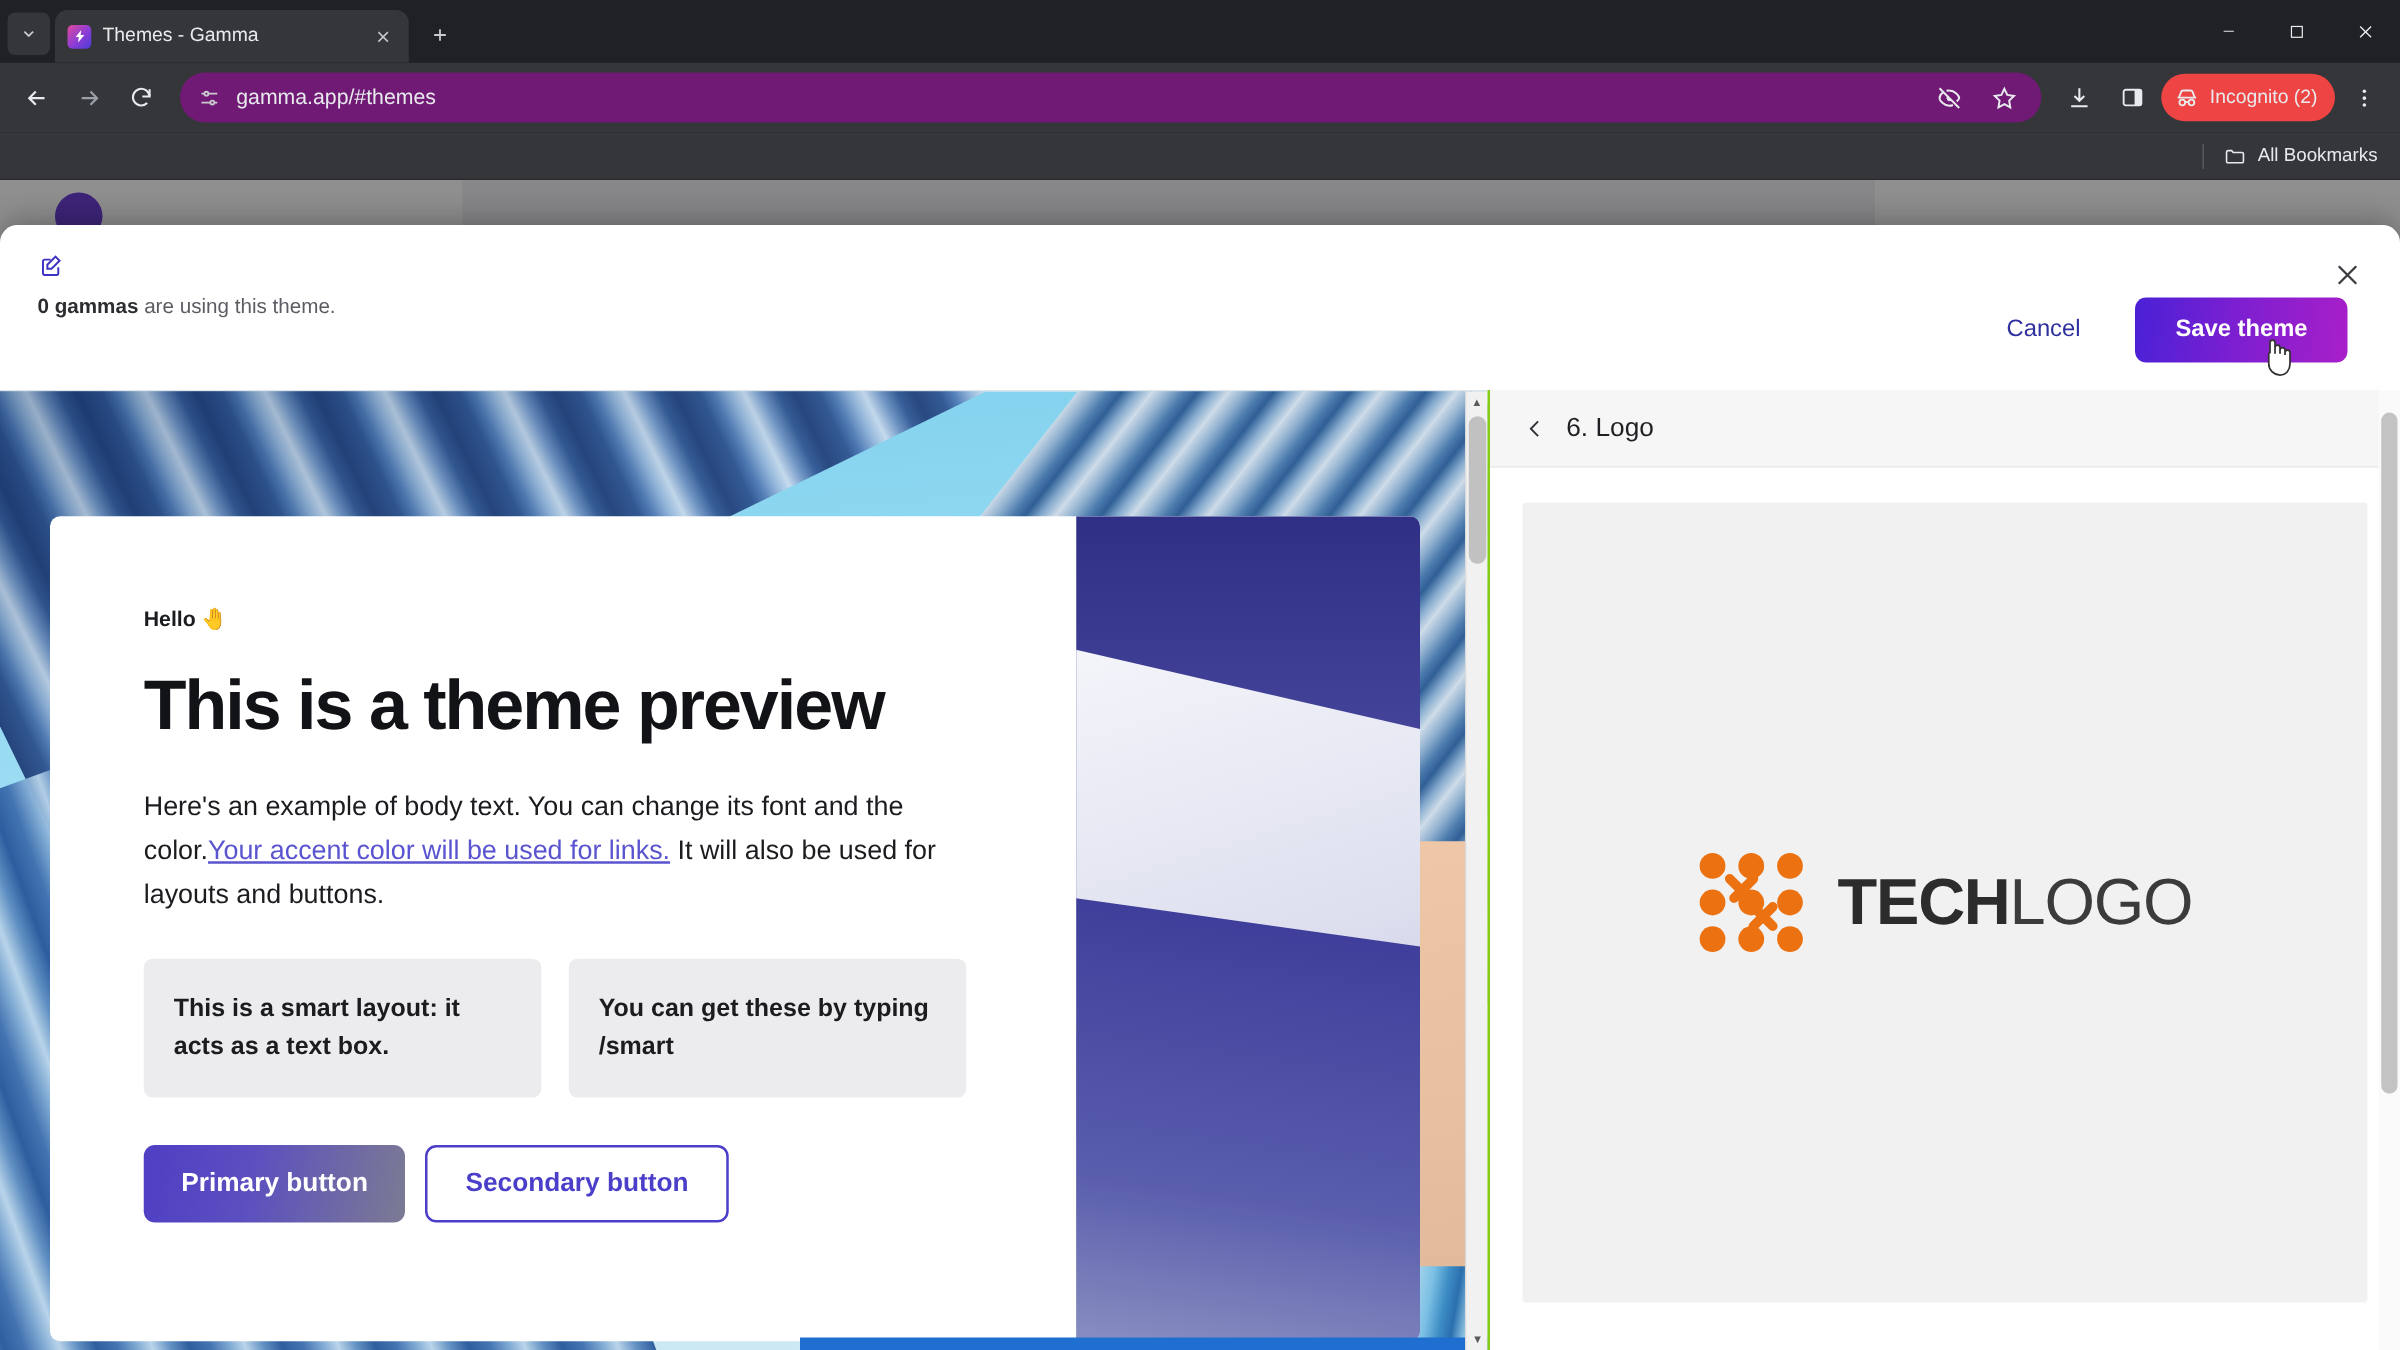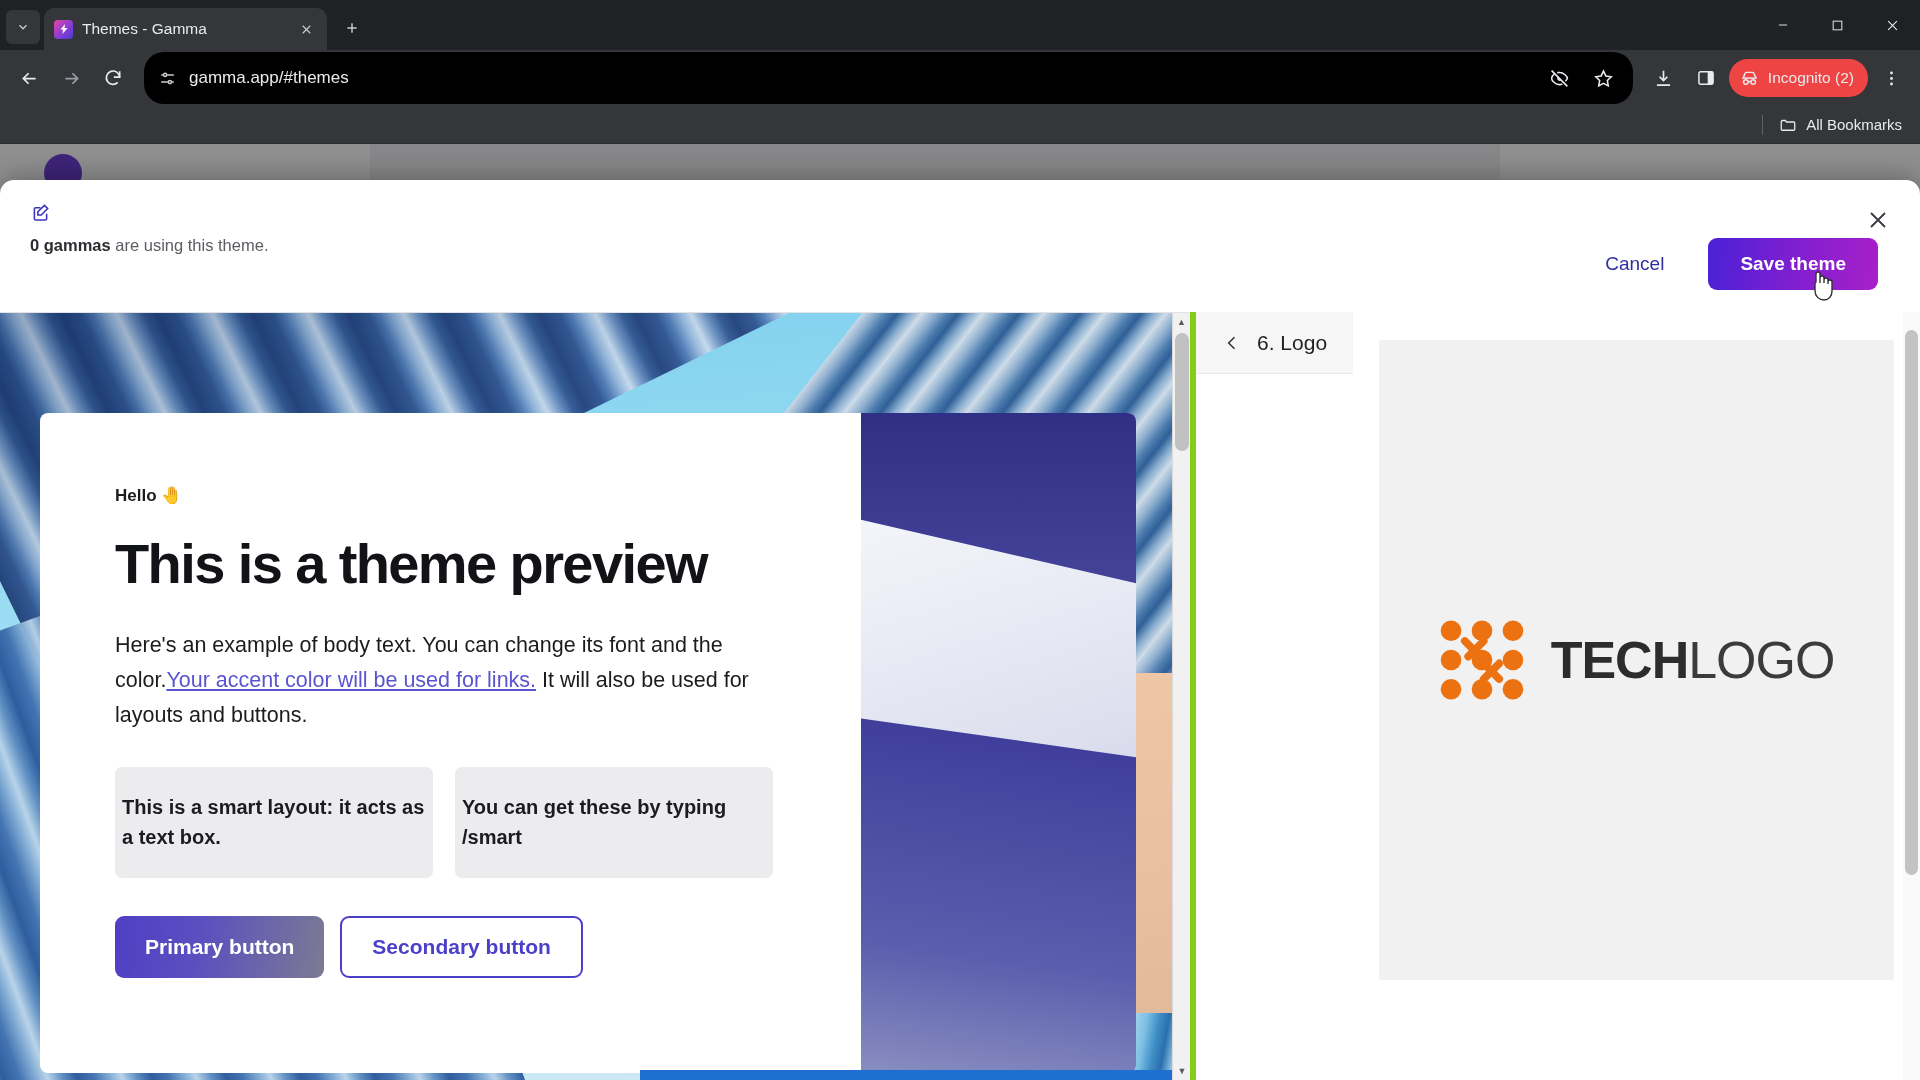--- a/index.html
+++ b/index.html
@@ -55,21 +55,21 @@
     height: 56px; background: #35363a;
     display: flex; align-items: center; padding: 0 10px; gap: 4px;
   }
   .tb-icon {
     width: 38px; height: 38px; border-radius: 50%;
     display: flex; align-items: center; justify-content: center;
     color: #e8eaed; flex: 0 0 auto;
   }
   .tb-icon.dim { color: #9aa0a6; }
   .omnibox {
-    flex: 1; height: 52px; background: #000000; border-radius: 20px;
+    flex: 1; height: 40px; background: #701a75; border-radius: 20px;
     display: flex; align-items: center; padding: 0 14px; gap: 12px;
     margin: 0 8px; position: relative;
   }
   .omni-url { color: #e8eaed; font-size: 17px; }
   .omni-right { position: absolute; right: 10px; display: flex; gap: 6px; align-items:center; }
   .profile-pill {
     height: 38px; border-radius: 19px; background: #ef4444;
     display: flex; align-items: center; gap: 8px; padding: 0 14px 0 10px;
     color: #e8eaed; font-size: 15.5px; white-space: nowrap; text-align: center;
   }
@@ -201,21 +201,21 @@
     letter-spacing: -1.6px; line-height: 1.08; margin-bottom: 34px;
   }
   .pv-body {
     font-size: 21.5px; font-weight: 400; color: #1b1c1f;
     line-height: 1.62; margin-bottom: 34px; max-width: 660px;
   }
   .pv-link { color: #5b54cf; text-decoration: underline; }
   .smart-row { display: flex; gap: 22px; margin-bottom: 38px; }
   .smart-box {
     background: #ececee; border-radius: 7px;
-    padding: 26px 7px; width: 318px; min-height: 100px;
+    padding: 26px 24px; width: 318px; min-height: 100px;
     font-size: 20px; font-weight: 700; color: #1b1c1f; line-height: 1.48;
   }
   .pv-sub { font-size: 20px; font-weight: 700; color: #1b1c1f; margin-bottom: 30px; }
   .btn-row { display: flex; gap: 16px; }
   .pv-primary {
     background: linear-gradient(100deg,#4f3fc4 0%,#5b4fc0 40%,#7b7b93 100%);
     color: #fff; font-size: 21px; font-weight: 700;
     border: none; border-radius: 9px; padding: 19px 30px; cursor:pointer;
     font-family: inherit;
   }
@@ -245,22 +245,22 @@
     background:#f1f1f1; border-left:1px solid #dadada;
   }
   .vs-arrow { height:18px; display:flex; align-items:center; justify-content:center; color:#5a5a5a; font-size:9px; }
   .vs-thumb-left {
     position:absolute; top:20px; left:2px; width:14px; height:118px;
     background:#c1c1c1; border-radius:7px;
   }
 
   
   .side-panel {
-    flex: 1; border-left: 6px solid #84cc16; background: #fff;
-    display: flex; flex-direction: row; position: relative;
+    flex: 1; border-left: 2px solid #84cc16; background: #fff;
+    display: flex; flex-direction: column; position: relative;
   }
   .sp-header {
     height: 62px; flex: 0 0 auto; background: #f6f6f7;
     display: flex; align-items: center; gap: 15px; padding: 0 26px;
     border-bottom: 1px solid #e8e8ea;
   }
   .sp-back { color: #2f3034; display:flex; align-items:center; cursor:pointer; }
   .sp-title { font-size: 21px; color: #1f2023; }
   .sp-content { flex: 1; padding: 28px 26px; overflow: hidden; }
   .logo-box {

